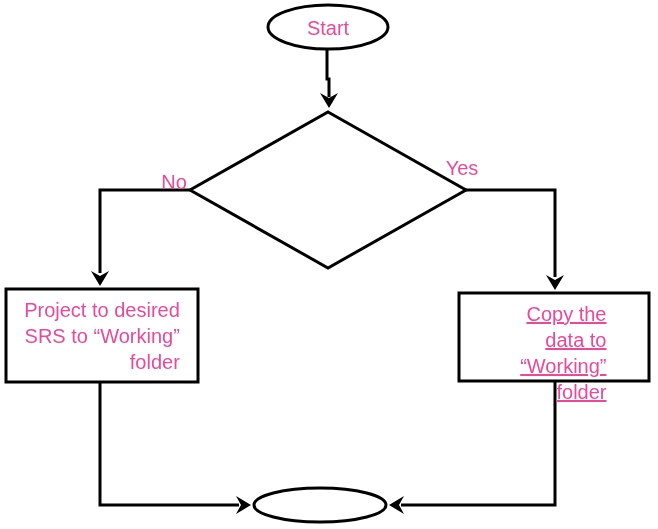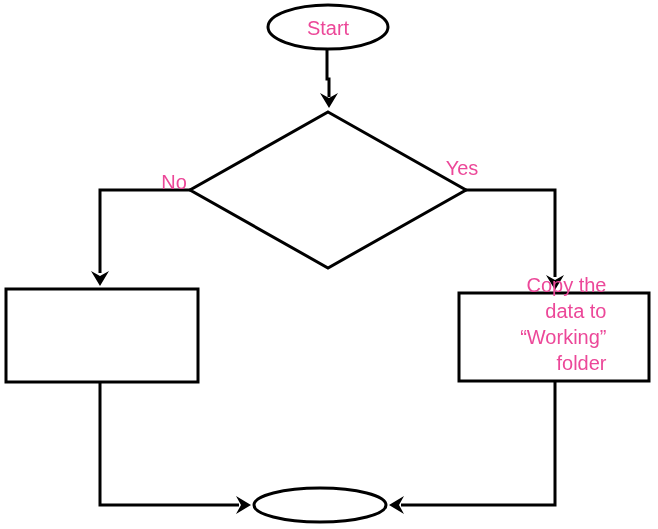--- a/index.html
+++ b/index.html
@@ -29,21 +29,21 @@
     font-size: 20px;
     line-height: 27px;
     color: #ec4899;
   }
   .label.small-line { line-height: 26px; }
   .lbl-start   { left: 328px; top: 28px; }
   .lbl-question{ left: 329px; top: 192px; }
   .lbl-no      { left: 174px; top: 182px; }
   .lbl-yes     { left: 462px; top: 168px; }
   .lbl-left    { left: 102px; top: 336px; }
-  .lbl-right   { left: 555px; top: 324px; }
+  .lbl-right   { left: 555px; top: 353px; text-decoration: underline; }
   .lbl-stop    { left: 320px; top: 506px; margin-top: 30px; }
 </style>
 </head>
 <body>
 
 <div class="canvas">
 
   <svg width="658" height="529" viewBox="0 0 658 529">
 
     <g stroke="#000000" stroke-width="3" fill="none">
@@ -67,17 +67,20 @@
       <polygon points="328,112 466,190 328,268 190,190"></polygon>
       <rect x="6" y="289" width="192" height="93"></rect>
       <rect x="459" y="293" width="190" height="88"></rect>
       <ellipse cx="320" cy="505" rx="66" ry="17"></ellipse>
     </g>
   </svg>
 
   <div class="label lbl-start">Start</div>
   <div class="label lbl-no">No</div>
   <div class="label lbl-yes">Yes</div>
+  <div class="label small-line lbl-left">Project to desired
+SRS to “Working”
+folder</div>
   <div class="label small-line lbl-right">Copy the data to
 “Working” folder</div>
   <div class="label lbl-stop">Stop</div>
 
 </div>
 
 </body></html>

